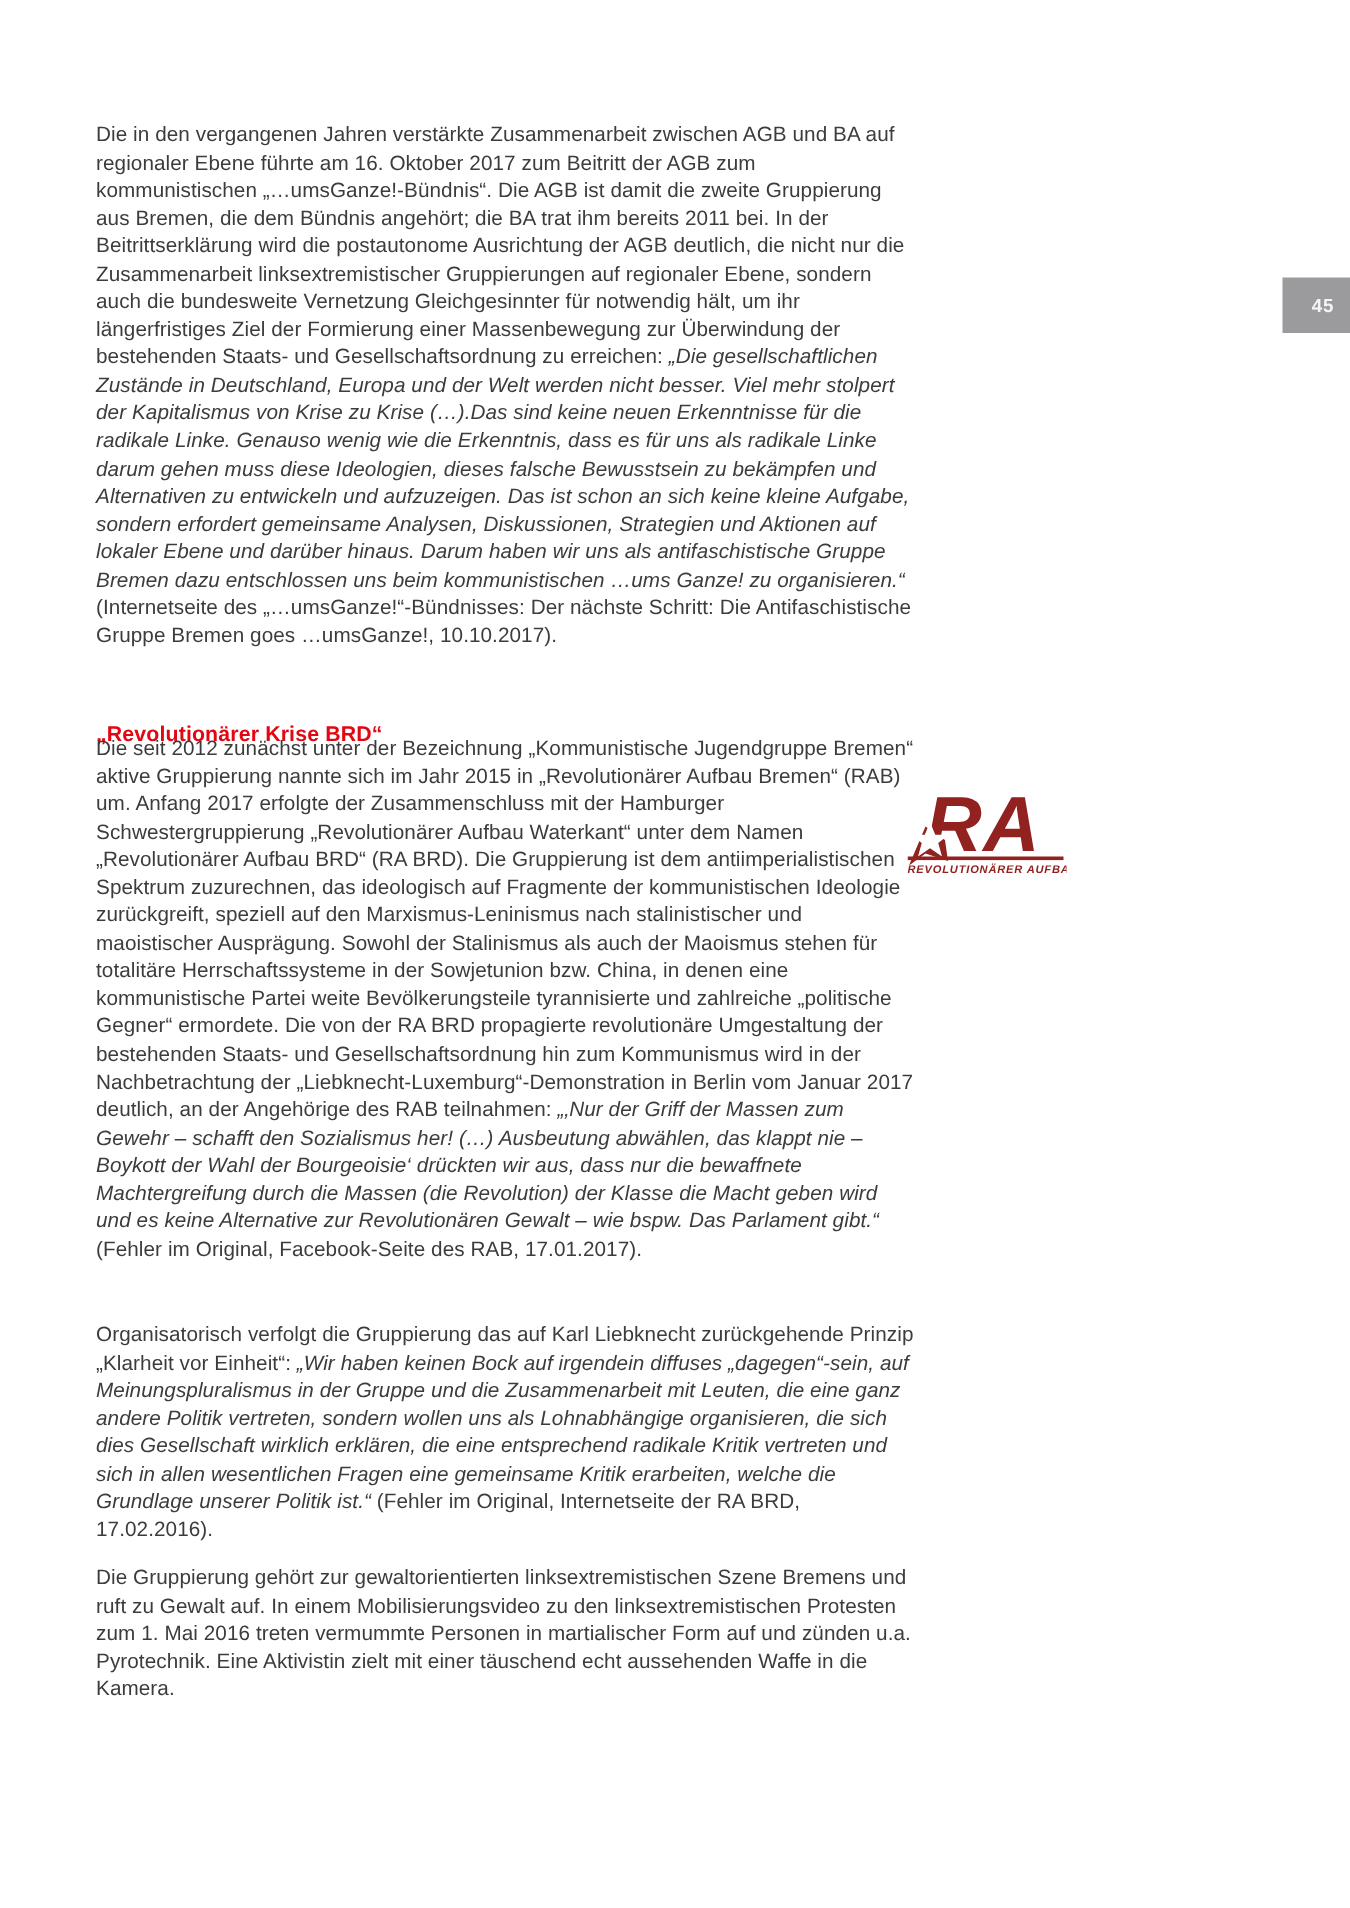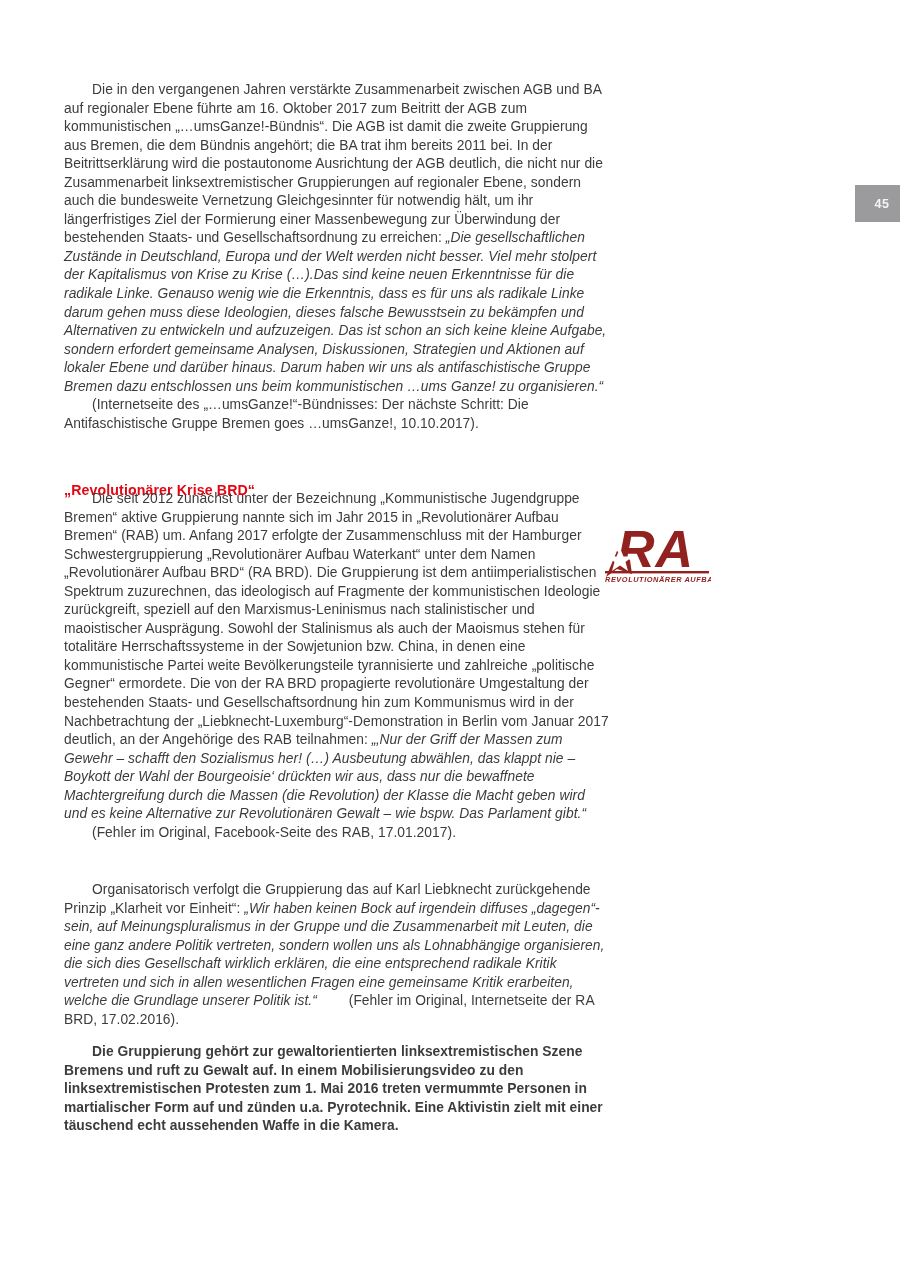--- a/index.html
+++ b/index.html
@@ -16,25 +16,25 @@
     position: absolute;
     left: 64px;
     width: 547px;
     margin: 0;
     font-size: 13.8px;
     line-height: 18.55px;
     letter-spacing: 0.05px;
     color: #3c3c3c;
   }
   .para .run-italic { font-style: italic; }
-  .para .run-regular { font-style: normal; margin-left: 28px; }
+  .para .run-regular { font-style: normal; }
   #para-1 { top: 81px; }
   #para-2 { top: 490px; }
   #para-3 { top: 881px; }
-  #para-4 { top: 1043px; font-weight: bold; }
+  #para-4 { top: 1043px; }
   .section-heading {
     position: absolute;
     left: 64px;
     top: 482px;
     margin: 0;
     font-size: 14.2px;
     font-weight: bold;
     color: #e30613;
     letter-spacing: 0.1px;
   }

